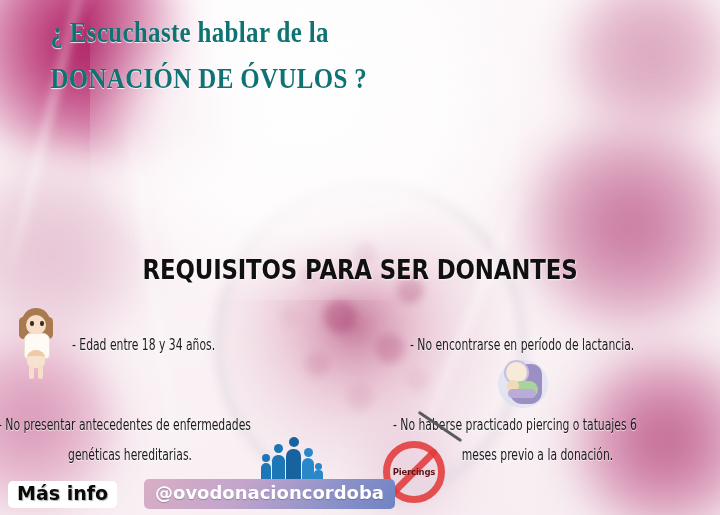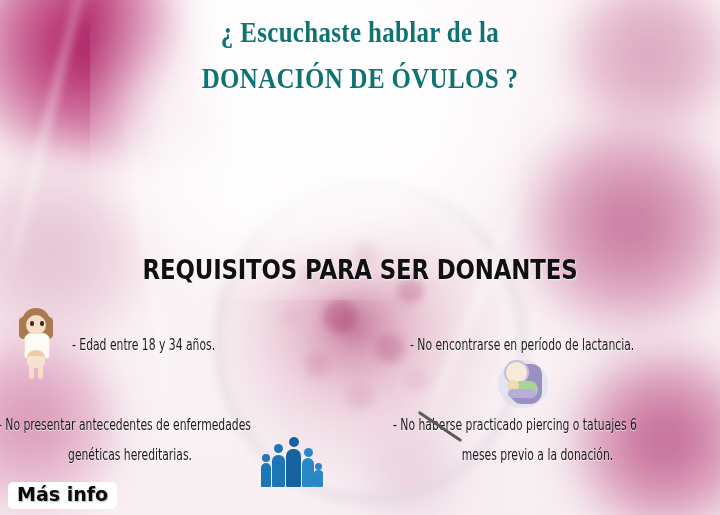--- a/index.html
+++ b/index.html
@@ -55,21 +55,21 @@
       radial-gradient(circle at 73% 68%, rgba(214,160,186,0.42) 0 11px, rgba(255,255,255,0) 12px),
       radial-gradient(circle at 22% 44%, rgba(216,165,190,0.42) 0 10px, rgba(255,255,255,0) 11px);}
   .ovum-ring{position:absolute;left:214px;top:181px;width:295px;height:305px;border-radius:50%;
     border:9px solid rgba(222,214,222,0.55);filter:blur(5px);}
   .streak{position:absolute;background:rgba(255,255,255,0.55);filter:blur(5px);border-radius:50%;}
   .streak.s1{left:45px;top:-30px;width:6px;height:300px;transform:rotate(14deg);}
   .streak.s2{left:150px;top:120px;width:5px;height:330px;transform:rotate(-8deg);}
   .streak.s3{left:470px;top:180px;width:6px;height:260px;transform:rotate(22deg);}
 
   
-  .titles{position:absolute;left:0;right:0;top:14px;text-align:center;}
+  .titles{position:absolute;left:0;right:0;top:14px;text-align:left;}
   .title-line{
     font-family:"Liberation Serif", serif;
     font-weight:bold;color:#0f7373;
     letter-spacing:0.4px;
     line-height:1.30;
     transform:scaleX(0.86);
     text-shadow:0 1px 1px rgba(255,255,255,.85);
   }
   .t1{font-size:29px;}
   .t2{font-size:29px;margin-top:8px;}
@@ -250,19 +250,25 @@
     <div class="fig f-d">
         <span class="h"></span>
       </div>
     <div class="fig f-e">
         <span class="h"></span>
       </div>
   </div>
 
   <div class="pierce-needle"></div>
 
+  <div class="icon noicon no-pierce">
+    <div class="ring"></div>
+    <div class="slash"></div>
+    <div class="lbl">Piercings</div>
+  </div>
 
 
   <div class="footer">
     <div class="mas-info">Más info</div>
+    <div class="handle">@ovodonacioncordoba</div>
   </div>
 
 </div>
 
 </body></html>

